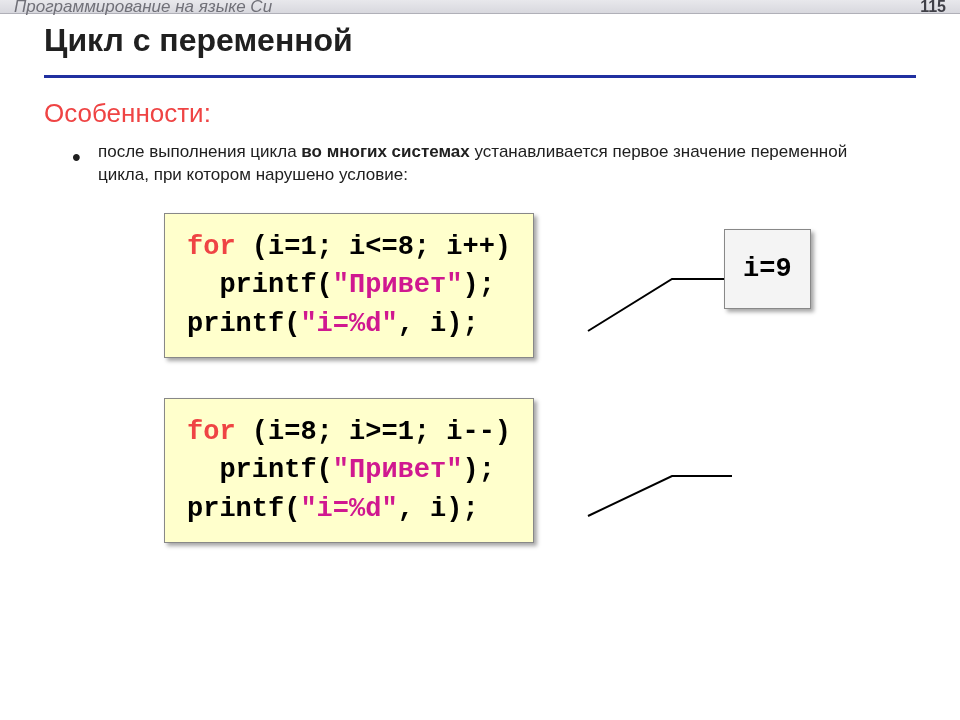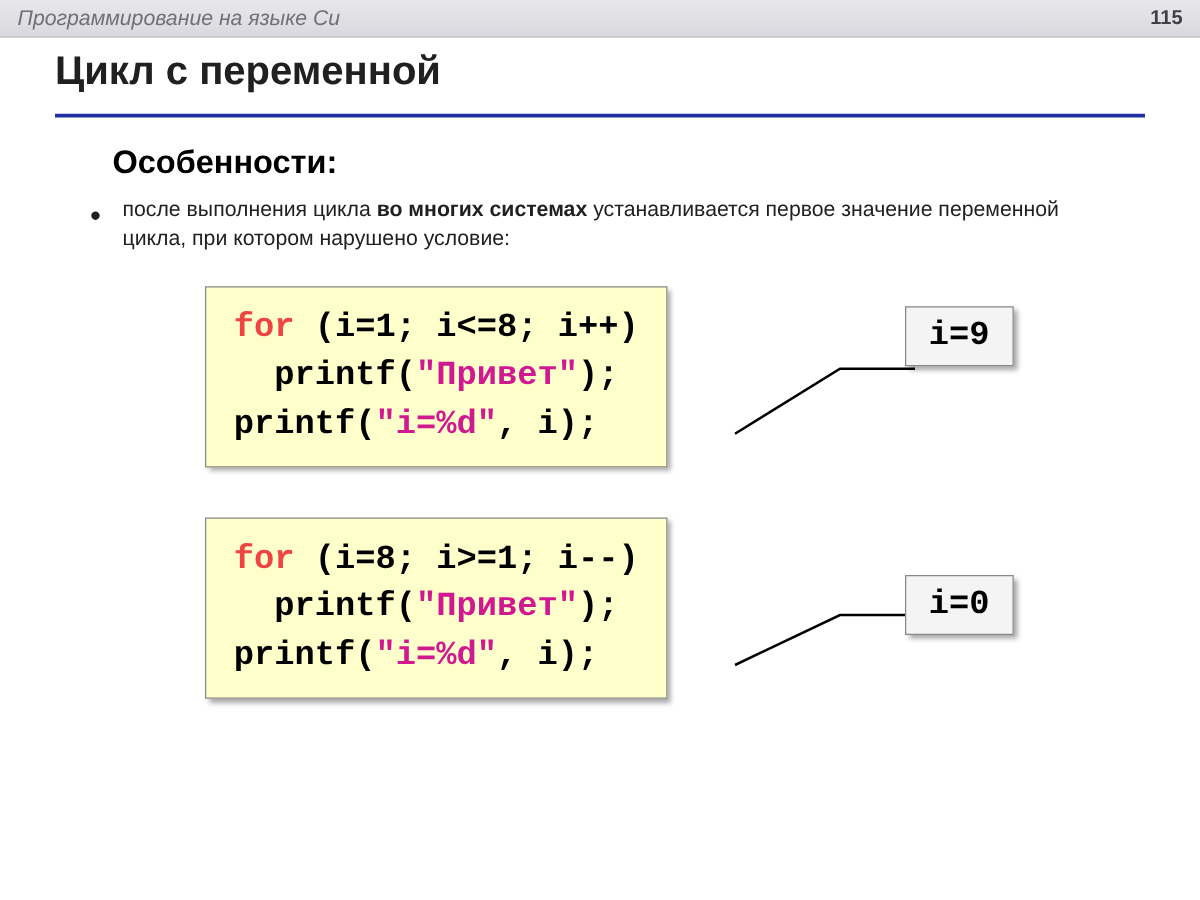--- a/index.html
+++ b/index.html
@@ -1,18 +1,18 @@
 <!DOCTYPE html>
 <html><head>
 <meta charset="utf-8">
 <style>
   * { box-sizing: border-box; margin: 0; padding: 0; }
   html, body { width: 960px; height: 720px; font-family: Arial, Helvetica, sans-serif; background: #fff; }
   .header-bar {
-    height: 30px;
+    height: 14px;
     background: linear-gradient(to bottom, #e8e8ec 0%, #d8d8de 100%);
     border-bottom: 1px solid #b0b0b8;
     display: flex; align-items: center; justify-content: space-between;
     padding: 0 14px 0 14px;
     font-size: 17px;
     color: #707078;
     font-style: italic;
   }
   .page-num {
     font-style: normal;
@@ -24,24 +24,23 @@
   .title {
     font-size: 32px;
     font-weight: bold;
     color: #202020;
     padding-bottom: 16px;
     border-bottom: 3px solid #2030a0;
     margin-bottom: 20px;
   }
   .subhead {
     font-size: 26px;
-    font-weight: bold;
-    color: #000000;
+    font-weight: normal;
+    color: #ef4444;
     margin-bottom: 12px;
-    margin-left: 46px;
   }
   .bullet {
     margin-left: 54px;
     position: relative;
     font-size: 17px;
     color: #202020;
     line-height: 1.35;
     margin-bottom: 26px;
     max-width: 780px;
   }
@@ -72,21 +71,21 @@
     white-space: pre;
     color: #000;
   }
   .kw-for { color: #ef4444; }
   .kw-str { color: #d01890; }
   .result-box {
     position: absolute;
     background: #f4f4f4;
     border: 1px solid #888;
     box-shadow: 3px 3px 4px rgba(0,0,0,0.35);
-    padding: 8px 18px;
+    padding: 24px 18px;
     font-family: "Courier New", monospace;
     font-size: 27px;
     font-weight: bold;
     color: #000;
   }
   .callout {
     position: absolute;
     pointer-events: none;
   }
 </style>
@@ -118,16 +117,15 @@
     <div class="result-box" style="left:560px; top:16px;">i=9</div>
   </div>
 
   <div class="example-row">
     <div class="code-box"><span class="kw-for">for</span><span> (i=8; i&gt;=1; i--)</span>
 <span>  printf(</span><span class="kw-str">"Привет"</span><span>);</span>
 <span>printf(</span><span class="kw-str">"i=%d"</span><span>, i);</span></div>
     <svg class="callout" style="left:418px; top:64px;" width="160" height="60">
       <polyline points="6,54 90,14 150,14" fill="none" stroke="#000" stroke-width="2"></polyline>
     </svg>
-    <div class="result-box" style="left:560px; top:46px;">i=0</div>
   </div>
 
 </div>
 
 </body></html>

